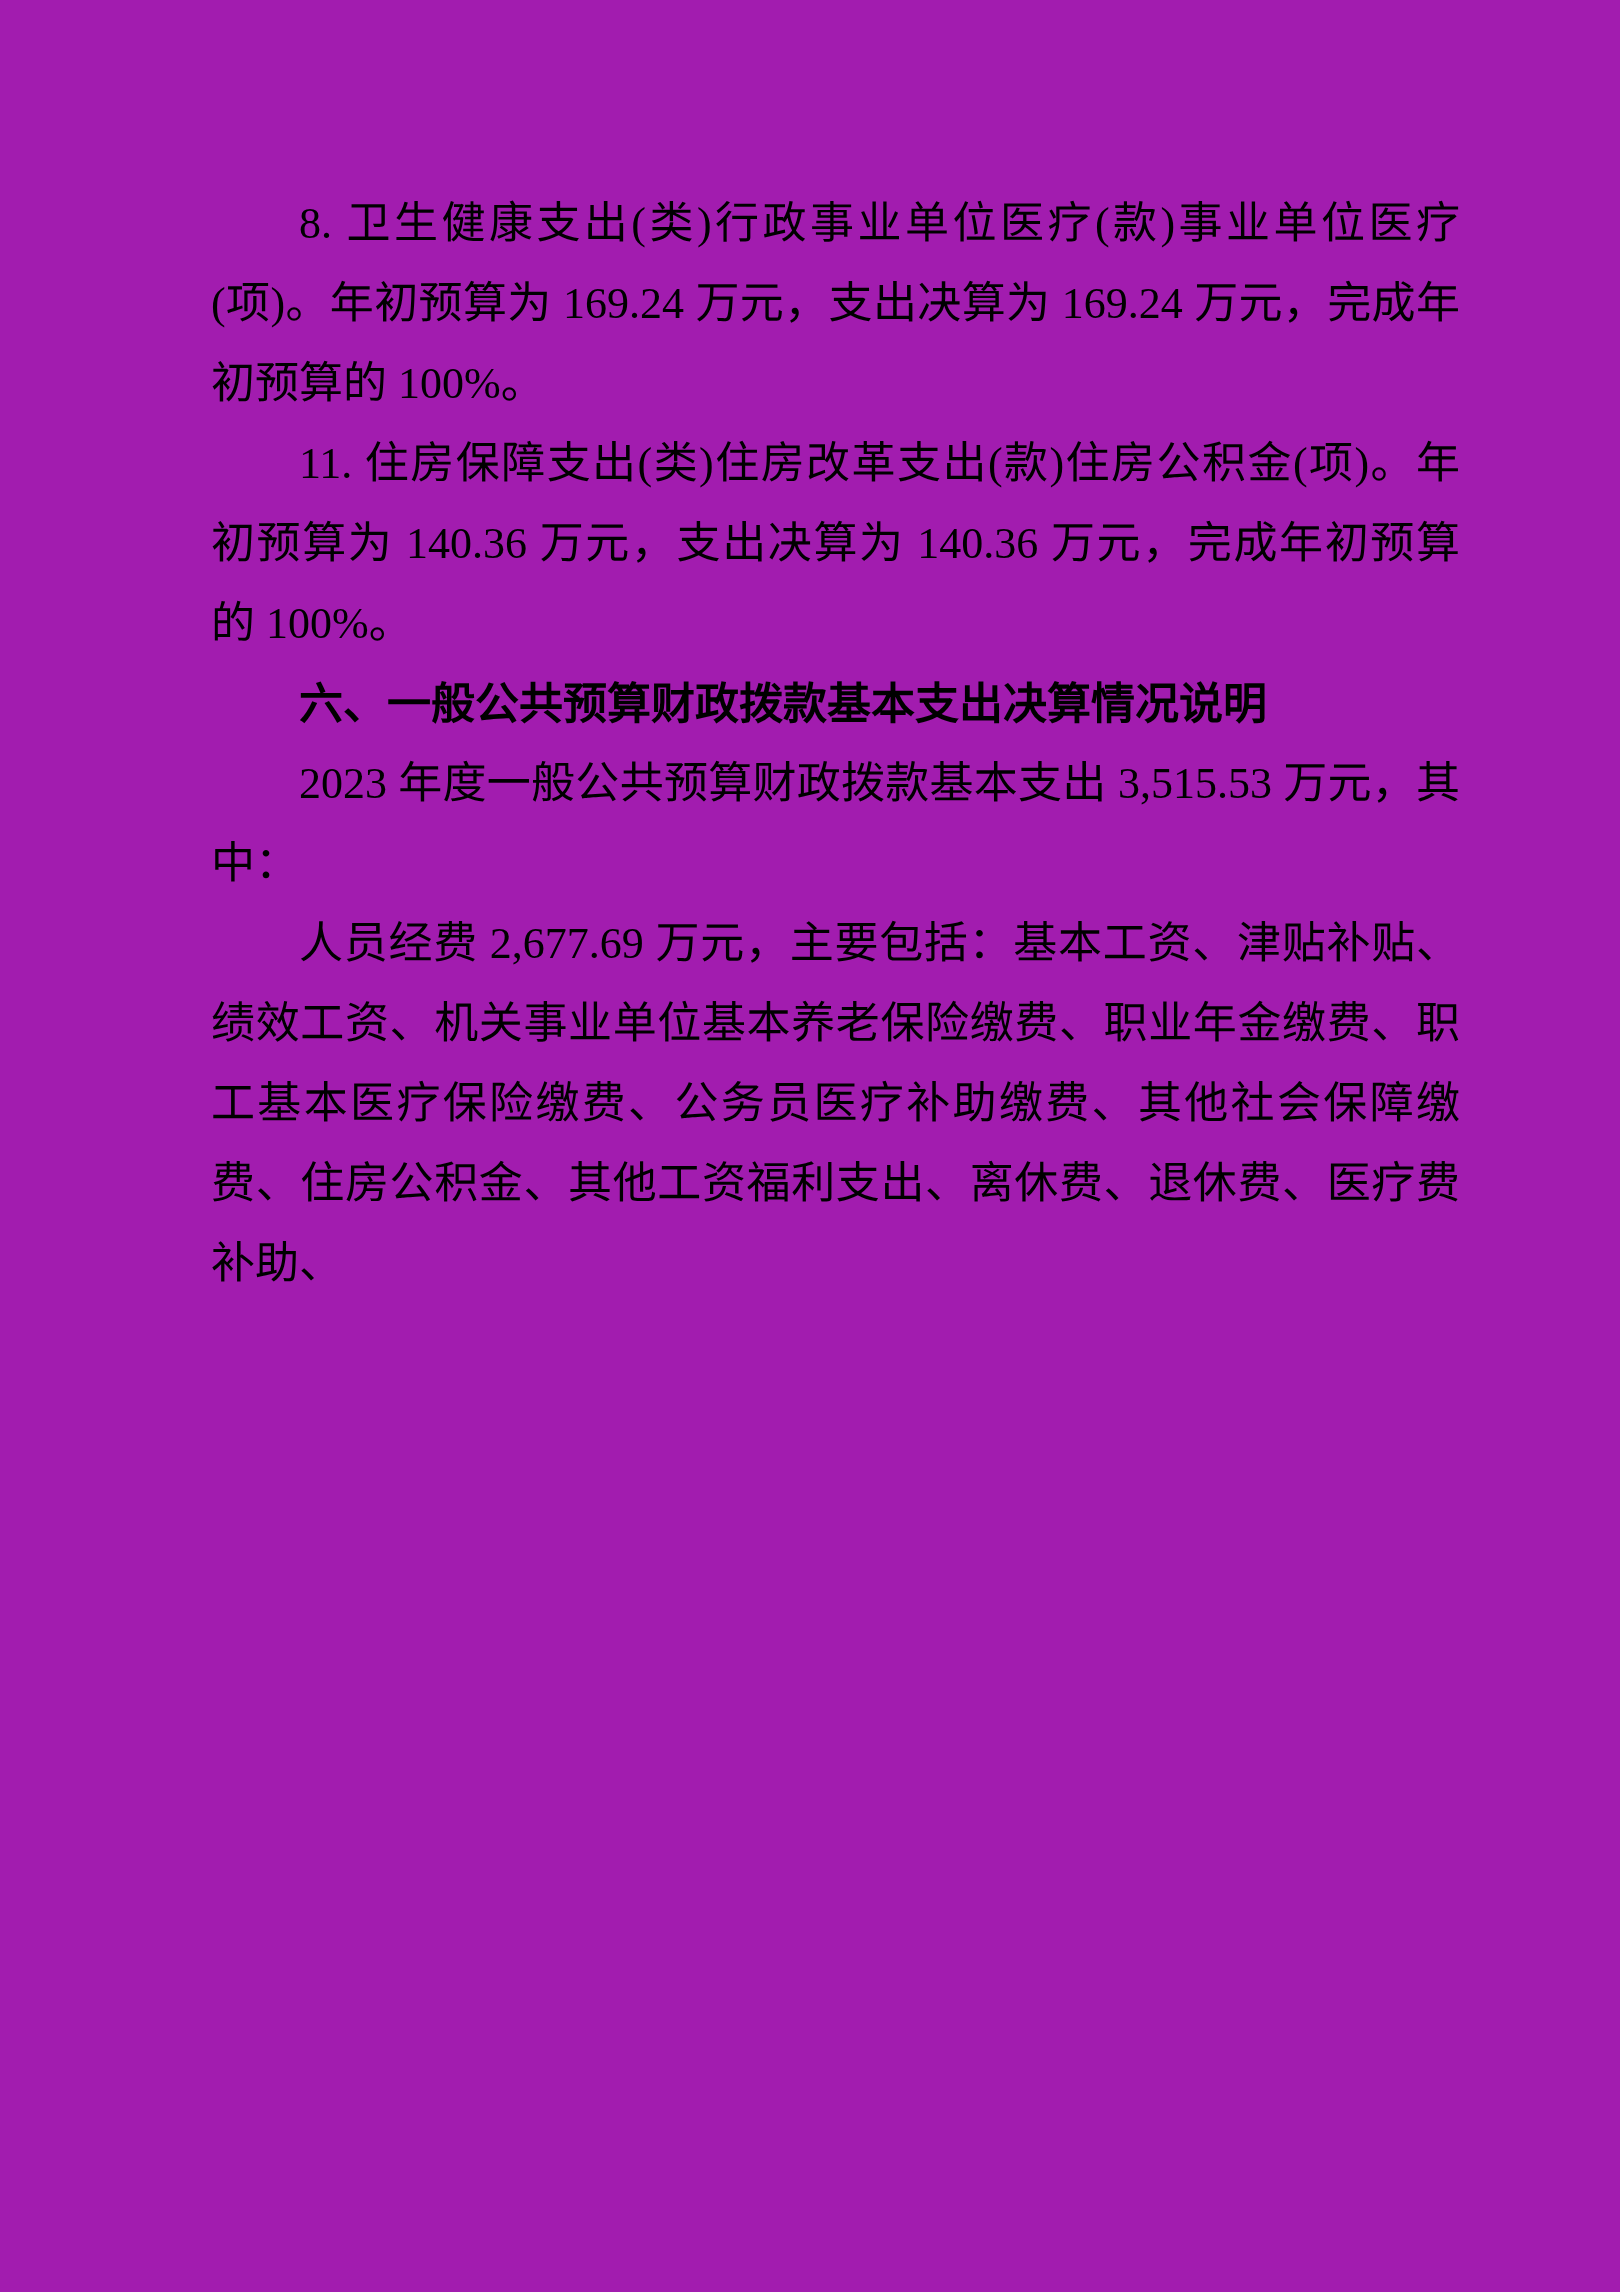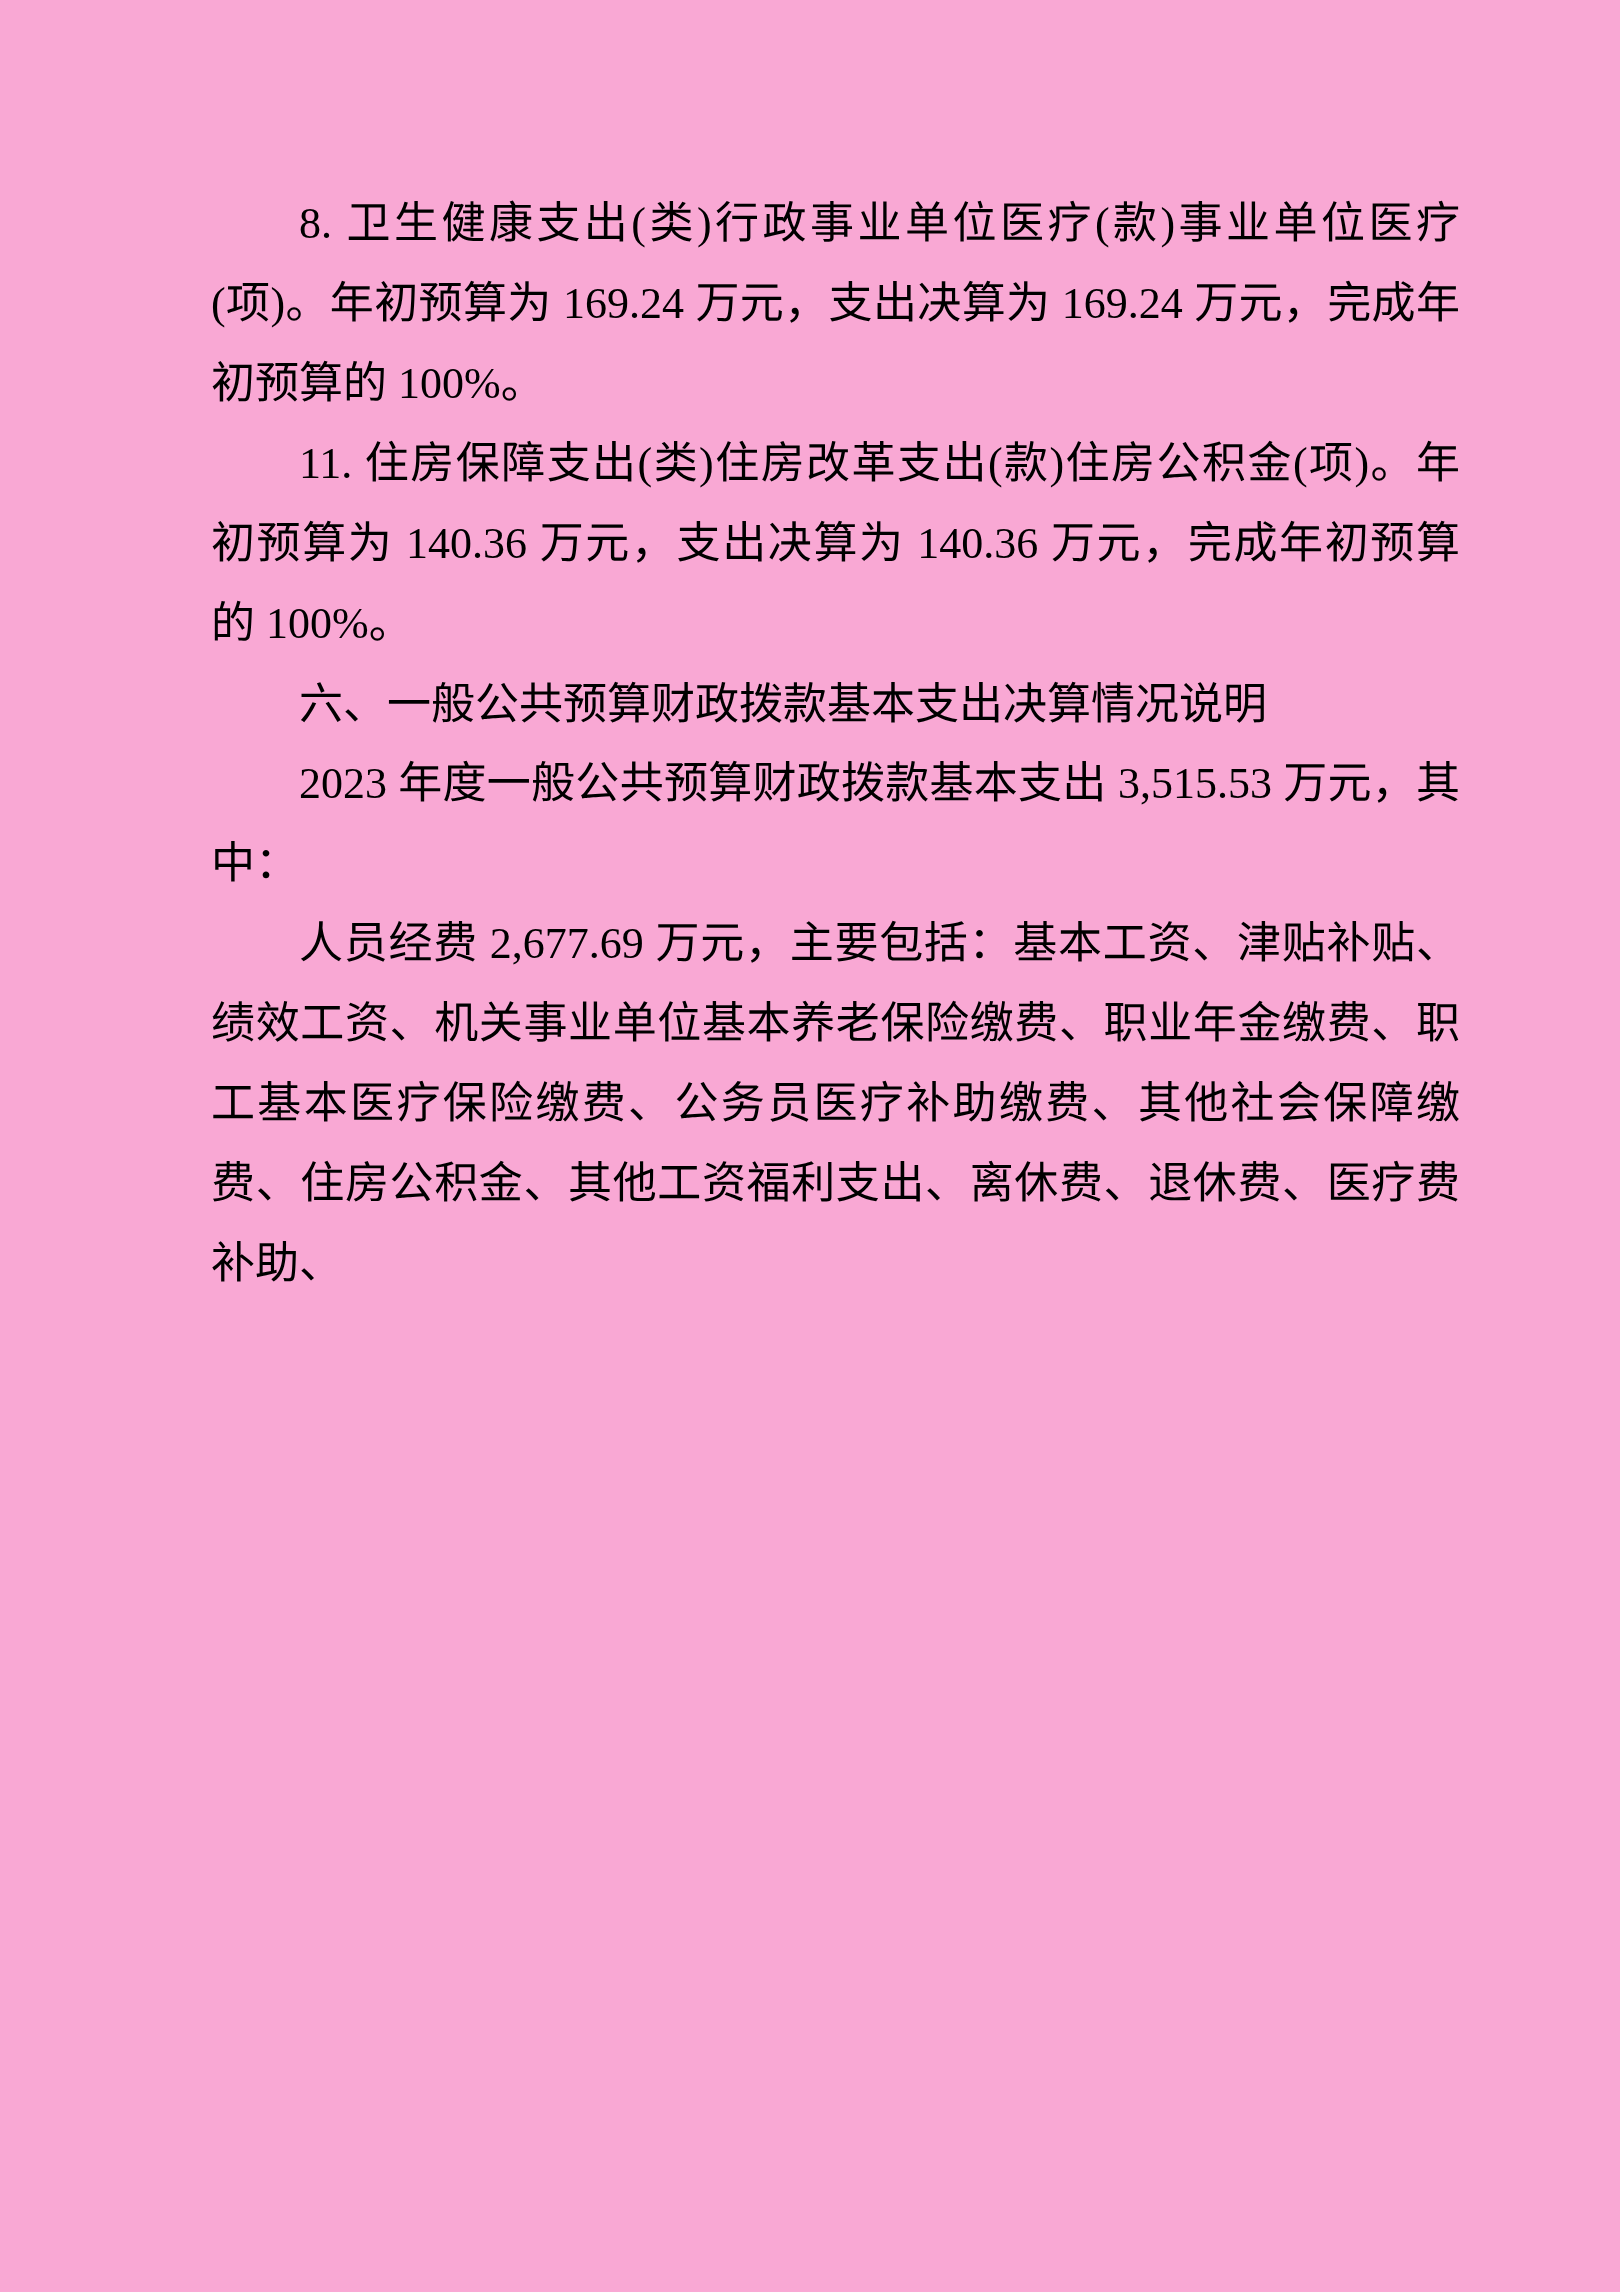--- a/index.html
+++ b/index.html
@@ -4,41 +4,41 @@
 <style>
   html, body {
     margin: 0;
     padding: 0;
     background: #ffffff;
   }
   .page {
     position: relative;
     width: 1620px;
     height: 2293px;
-    background: #f9a8d4;
+    background: #a21caf;
     overflow: hidden;
     box-sizing: border-box;
     padding: 184px 160px 0 211px;
   }
   .doc-text p {
     margin: 0;
     padding: 0;
     color: #000000;
     font-family: "Liberation Serif", "DejaVu Serif", serif;
     font-size: 44px;
     line-height: 80px;
     text-align: justify;
     text-justify: inter-character;
     text-indent: 2em;
     word-break: normal;
     overflow-wrap: break-word;
   }
   .doc-text p.heading {
     font-family: "Liberation Sans", "DejaVu Sans", sans-serif;
-    font-weight: 400;
+    font-weight: 700;
     text-align: left;
   }
 </style>
 </head>
 <body>
 
 <div class="page">
   <div class="doc-text">
     <p>8. 卫生健康支出(类)行政事业单位医疗(款)事业单位医疗(项)。年初预算为 169.24 万元，支出决算为 169.24 万元，完成年初预算的 100%。</p>
     <p>11. 住房保障支出(类)住房改革支出(款)住房公积金(项)。年初预算为 140.36 万元，支出决算为 140.36 万元，完成年初预算的 100%。</p>

